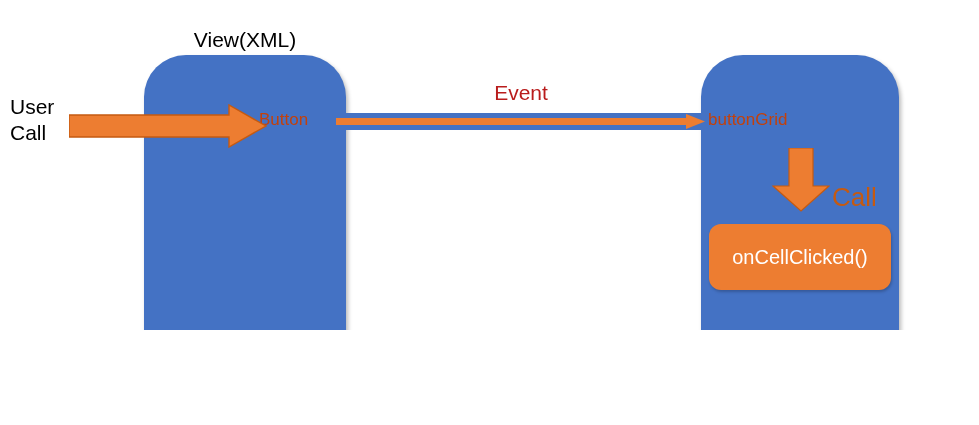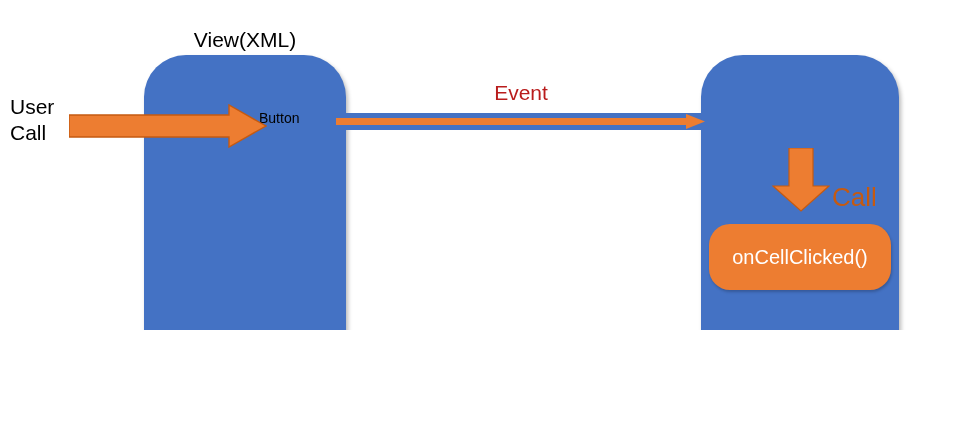--- a/index.html
+++ b/index.html
@@ -36,22 +36,22 @@
     color: #000000;
     white-space: nowrap;
     text-align: center;
   }
   #view-caption { left: 138px; top: 28px; width: 202px; }
   #ctrl-caption { left: 673px; top: 20px; width: 240px; }
 
   
   .node-label {
     position: absolute;
-    font-size: 14px;
-    color: #000000;
+    font-size: 17px;
+    color: #c2410c;
     white-space: nowrap;
   }
   #button-label     { left: 253px; top: 110px; }
   #buttongrid-label { left: 702px; top: 110px; }
 
   
   #user-click-arrow {
     position: absolute;
     left: 63px;
     top: 104px;
@@ -127,21 +127,21 @@
   }
 
   
   #oncellclicked-box {
     position: absolute;
     left: 703px;
     top: 224px;
     width: 182px;
     height: 66px;
     background: #ED7D31;
-    border-radius: 21px;
+    border-radius: 12px;
     display: flex;
     align-items: center;
     justify-content: center;
     box-shadow: 1px 2px 3px rgba(0,0,0,0.22);
   }
   #oncellclicked-label {
     font-size: 20px;
     color: #ffffff;
     white-space: nowrap;
   }
@@ -153,20 +153,21 @@
 
   <div id="view-caption" class="panel-caption">View(XML)</div>
 
   <div id="view-panel" class="panel"></div>
 
   <div id="button-label" class="node-label">Button</div>
 
 
   <div id="ctrl-panel" class="panel"></div>
 
+  <div id="buttongrid-label" class="node-label">buttonGrid</div>
 
   <div id="user-click-label"><span>User</span><br><span>Call</span></div>
 
   <div id="user-click-arrow">
     <svg width="198" height="44" viewBox="0 0 198 44">
       <polygon points="0,11 160,11 160,1 197,22 160,43 160,33 0,33" fill="#ED7D31" stroke="#C55A11" stroke-width="1.4"></polygon>
     </svg>
   </div>
 
   <div id="event-label" class="edge-label">Event</div>

